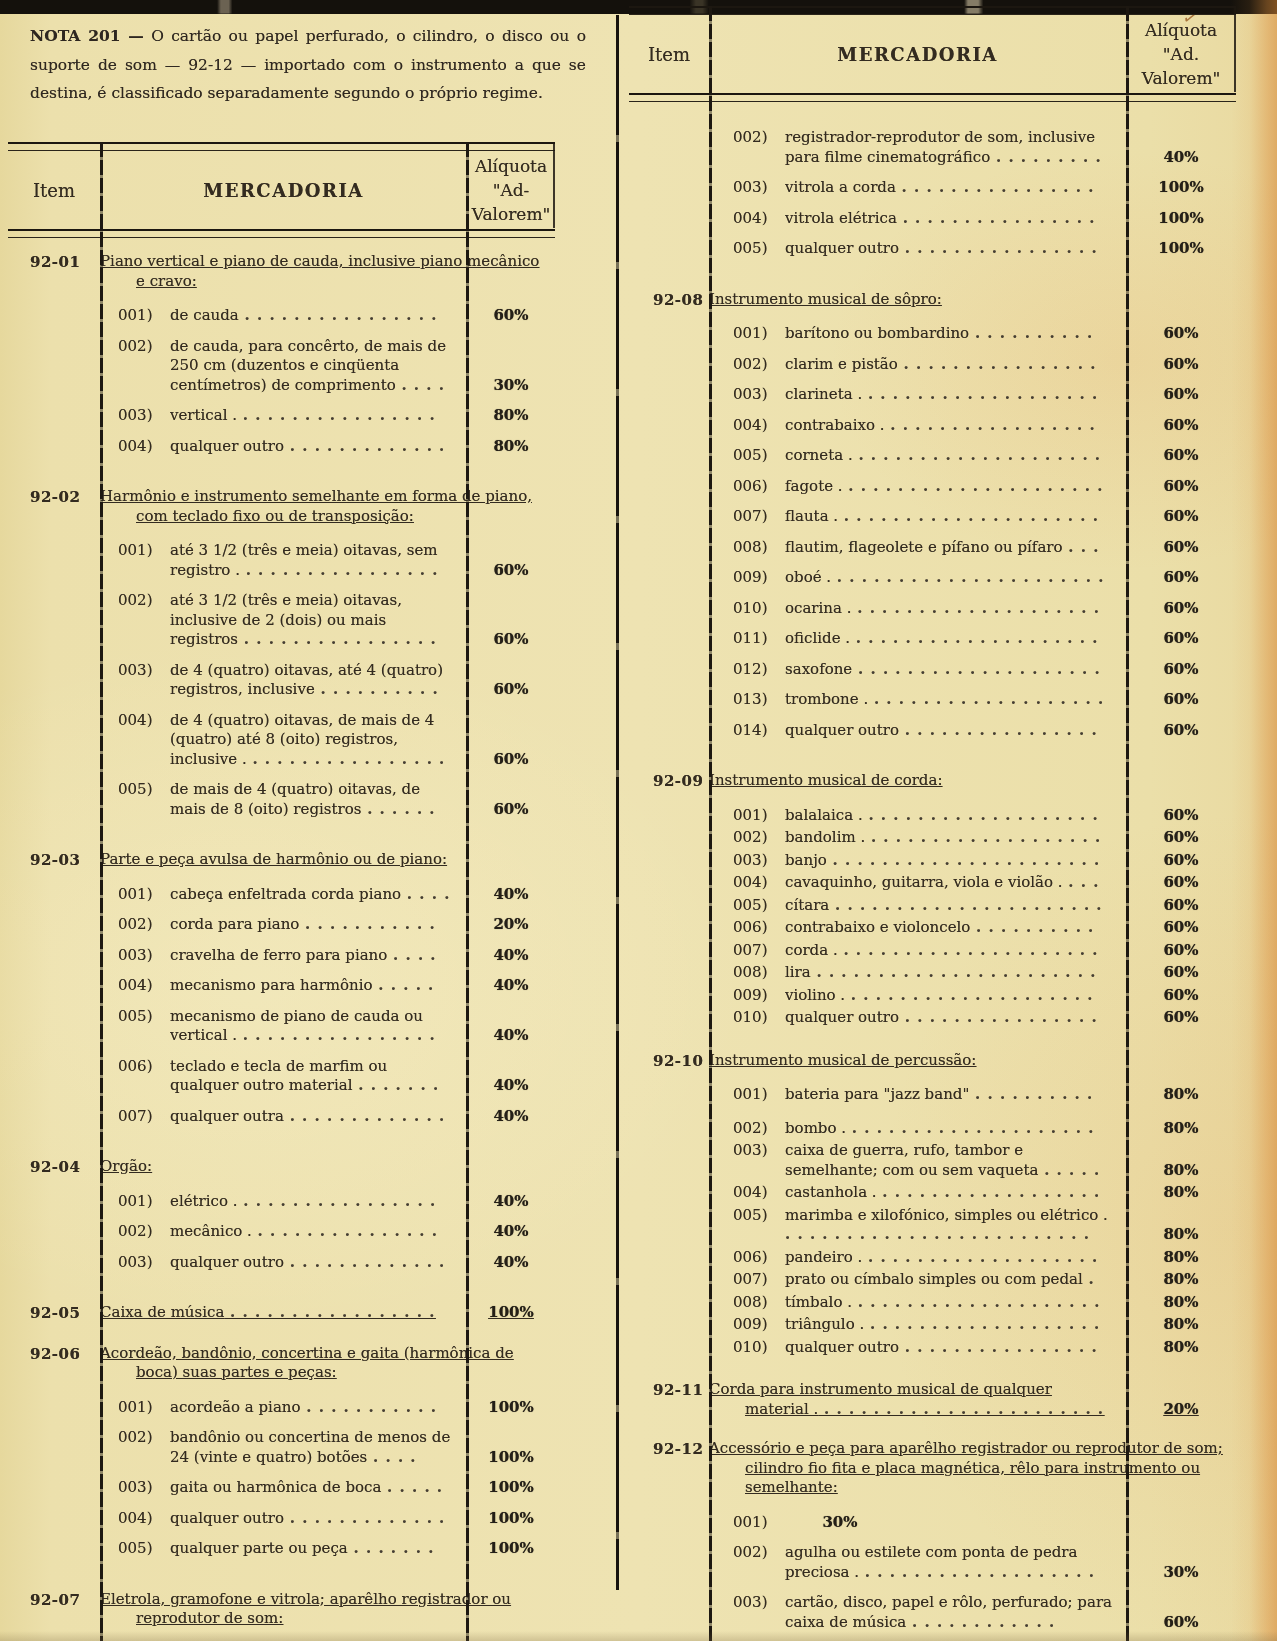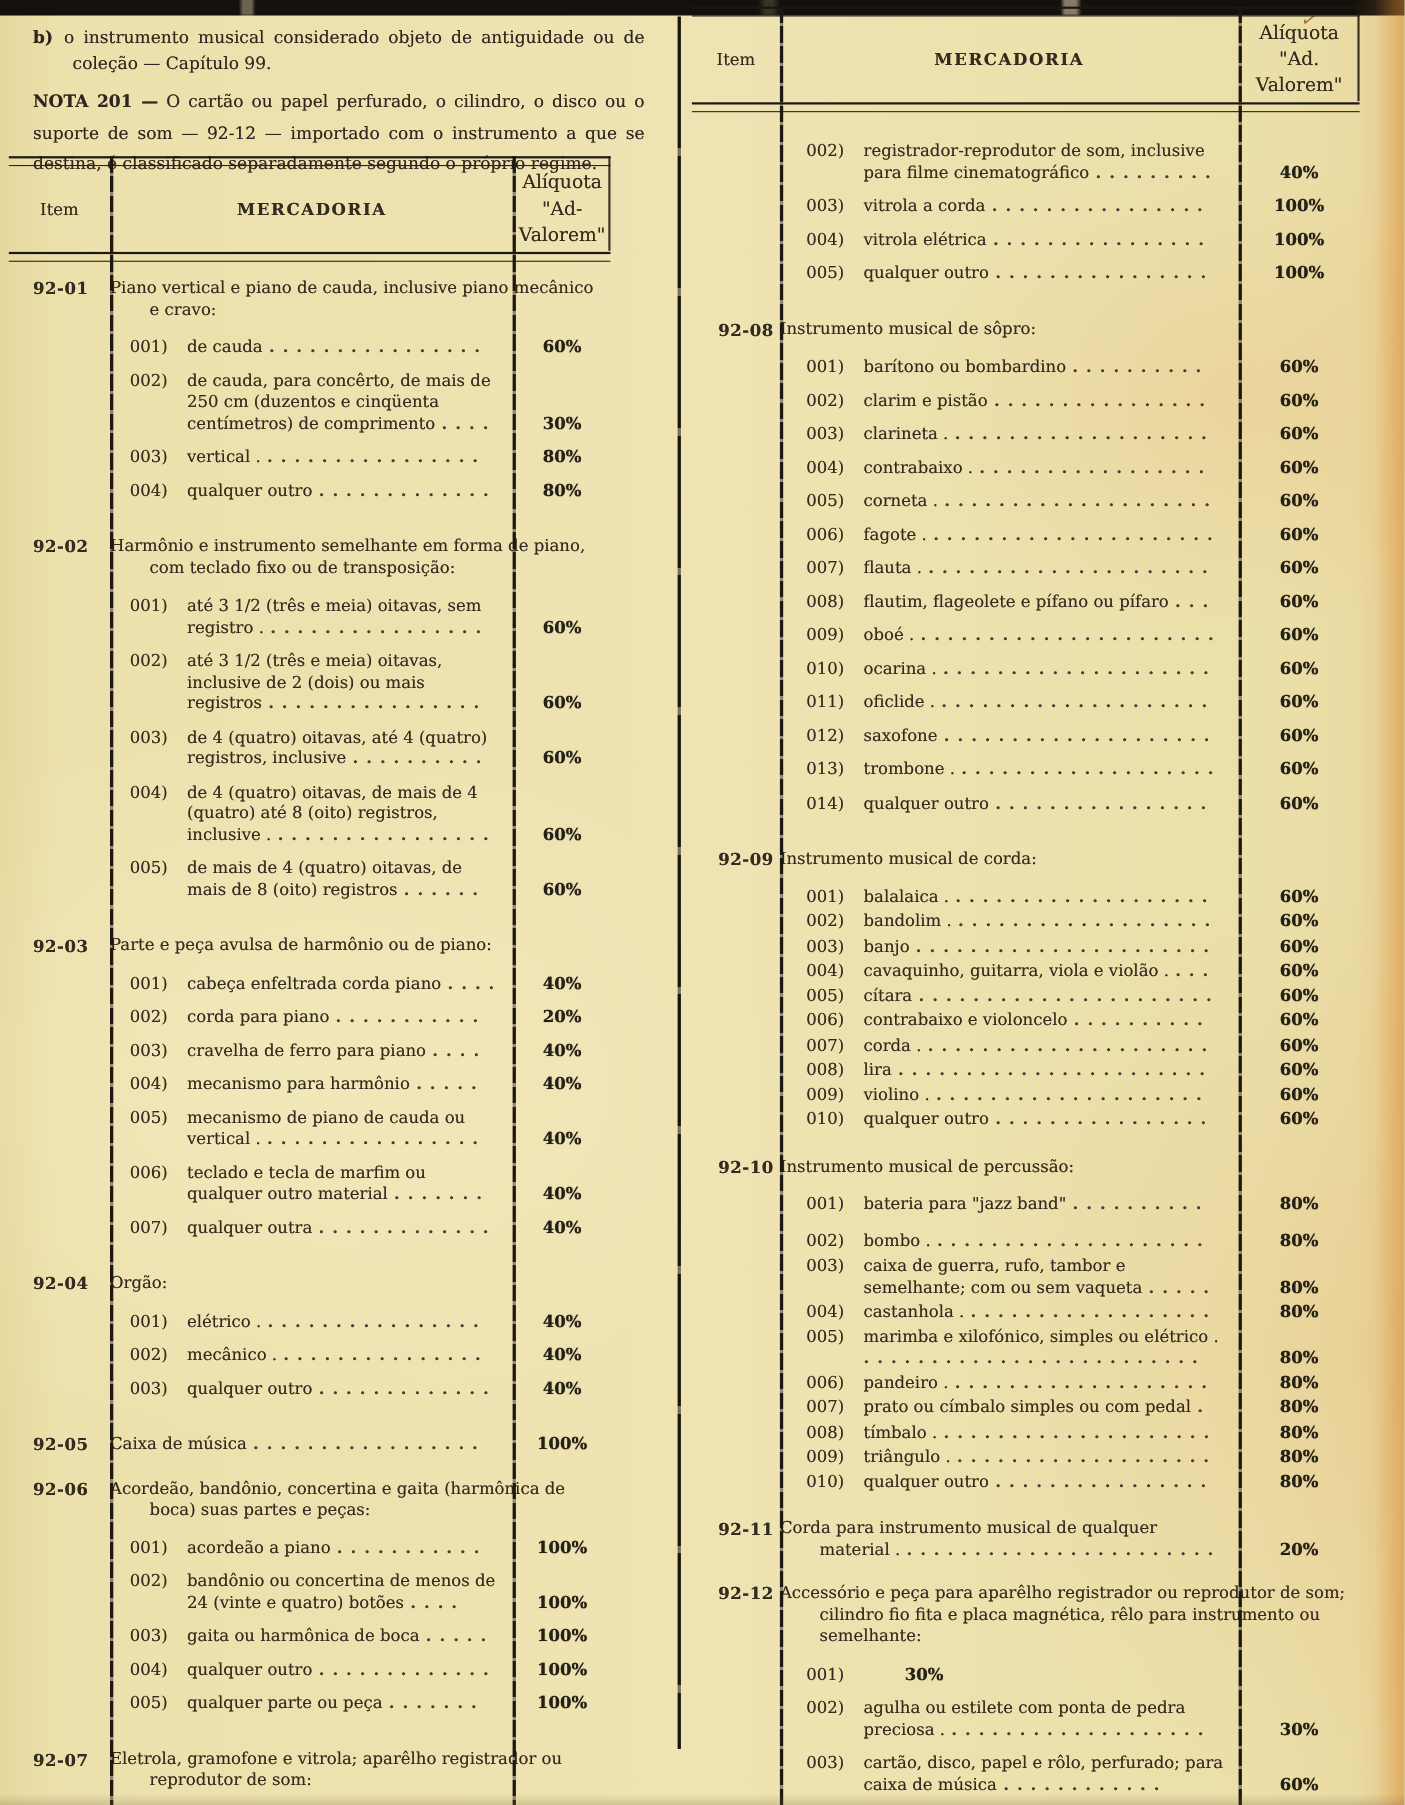--- a/index.html
+++ b/index.html
@@ -27,21 +27,21 @@
   .note-b .nlabel{font-weight:700;padding-right:10px;}
   .note-nota{line-height:28.5px;}
   .note-nota .nlabel{font-weight:700;}
 
   
   .ttable{position:absolute;box-sizing:border-box;}
   .ltable{left:8px;top:142px;width:547px;}
   .rtable{left:629px;top:6px;width:607px;}
   .hline{height:6px;border-top:2.5px solid #1c1710;border-bottom:1.5px solid #2a241a;}
   .thead{display:flex;align-items:center;height:78px;position:relative;}
-  .hcell{text-align:center;font-size:15px;text-shadow:0 0 .5px rgba(50,38,24,.6);}
+  .hcell{text-align:center;font-size:18px;text-shadow:0 0 .5px rgba(50,38,24,.6);}
   .hc-item{width:92px;}
   .rtable .hc-item{width:80px;}
   .hc-merc{flex:1;font-weight:700;letter-spacing:1.5px;}
   .hc-alq{width:88px;font-size:17px;line-height:24px;}
   .rtable .hc-alq{width:110px;}
   .vrule{position:absolute;top:0;bottom:0;width:2.6px;
     background:repeating-linear-gradient(180deg,#1d1811 0 15px,rgba(29,24,17,.45) 15px 18px);}
   .ltable .vr-a{left:92px;} .ltable .vr-b{left:458px;}
   .rtable .vr-a{left:80px;}  .rtable .vr-b{left:497px;}
   .hdr-rightline{position:absolute;right:0;top:0;height:86px;width:2.4px;background:rgba(29,24,17,.85);}
@@ -49,21 +49,21 @@
     background:repeating-linear-gradient(180deg,#17130d 0 120px,rgba(23,19,13,.55) 120px 127px);}
   .bottom-shade{position:absolute;left:0;bottom:0;width:1277px;height:10px;background:linear-gradient(180deg,transparent,rgba(120,100,60,.25));}
 
   .tbody{padding-top:14px;font-size:15px;line-height:19.5px;}
   .rtable .tbody{padding-top:26px;}
 
   .tsec{display:flex;margin-bottom:20px;}
   .scode{width:92px;flex:none;font-weight:700;letter-spacing:.5px;box-sizing:border-box;padding-left:22px;padding-top:1px;text-shadow:0 0 .6px rgba(40,30,18,.7);}
   .rtable .scode{width:80px;padding-left:24px;}
   .sbody{flex:1;box-sizing:border-box;}
-  .hrow{display:flex;}
+  .hrow{display:flex;text-decoration:underline;}
   .shead{flex:1;margin:0;padding-left:36px;text-indent:-36px;overflow:hidden;padding-right:8px;text-shadow:0 0 .5px rgba(50,38,24,.55);}
   .sitems{margin-top:15px;box-sizing:border-box;padding-left:18px;}
   .rtable .sitems{padding-left:24px;}
   .tsec.nohead .sitems{margin-top:0;}
 
   .irow{display:flex;margin-bottom:11px;}
   .tight .irow{margin-bottom:3px;}
   .irow.gap{margin-bottom:14px;}
   .inum{width:52px;flex:none;text-shadow:0 0 .5px rgba(50,38,24,.55);}
   .itext{flex:1;margin:0;overflow:hidden;padding-right:8px;text-shadow:0 0 .5px rgba(50,38,24,.55);}
@@ -75,21 +75,20 @@
 </head>
 <body>
 
 <div class="page">
   <div class="topbar"></div>
   <div class="edge-tint"></div>
   <div class="vdivider"></div>
   <span class="pen-mark">✓</span>
 
   <div class="notes">
-    <p class="note-b"><span class="nlabel">b)</span><span>o instrumento musical considerado objeto de antiguidade ou de coleção — Capítulo 99.</span></p>
     <p class="note-nota"><span class="nlabel">NOTA 201 —</span> <span>O cartão ou papel perfurado, o cilindro, o disco ou o suporte de som — 92-12 — importado com o instrumento a que se destina, é classificado separadamente segundo o próprio regime.</span></p>
   </div>
 
   <div class="ttable ltable">
     <div class="hline"></div>
     <div class="thead">
       <div class="hcell hc-item">Item</div>
       <div class="hcell hc-merc">MERCADORIA</div>
       <div class="hcell hc-alq">
         <div>Alíquota</div>

